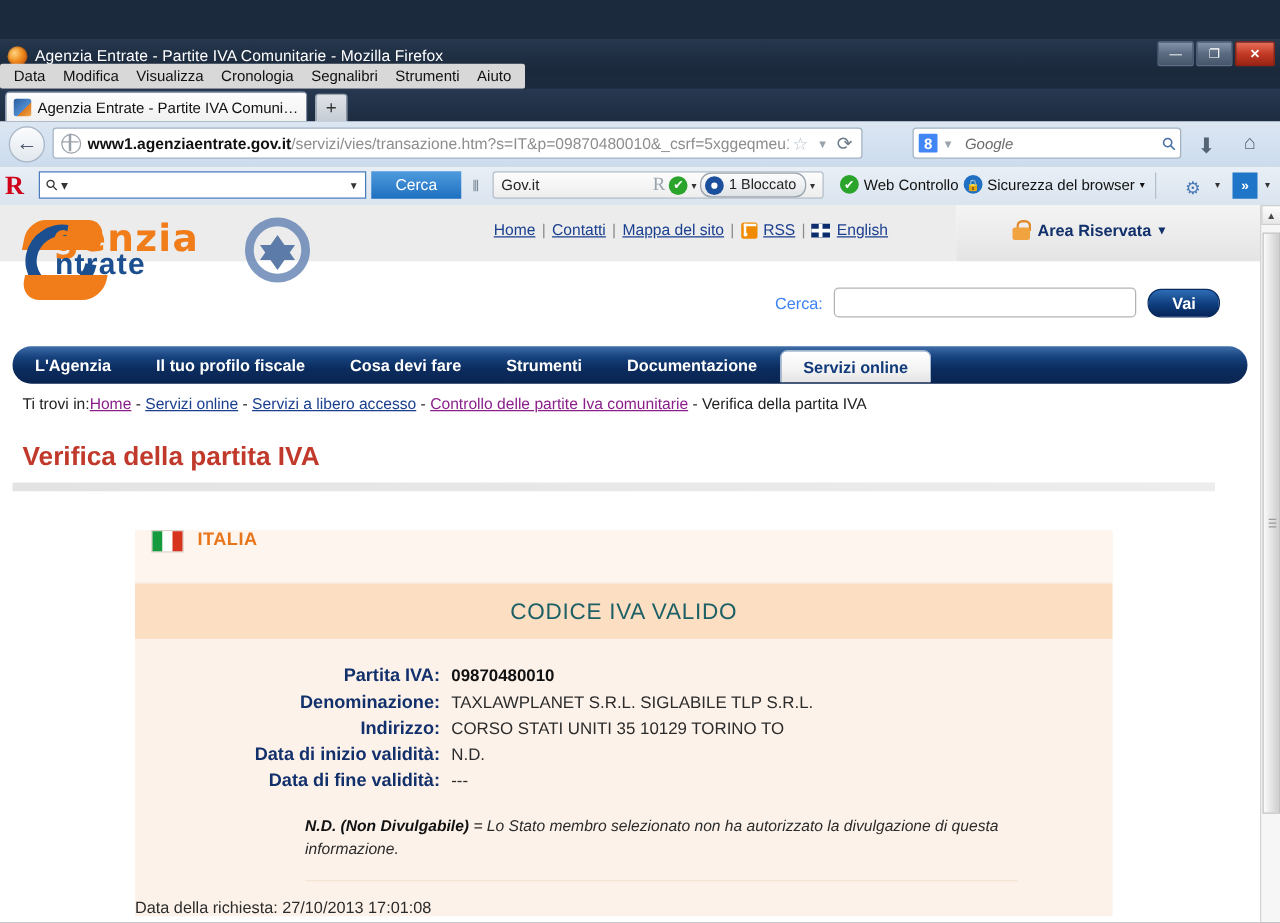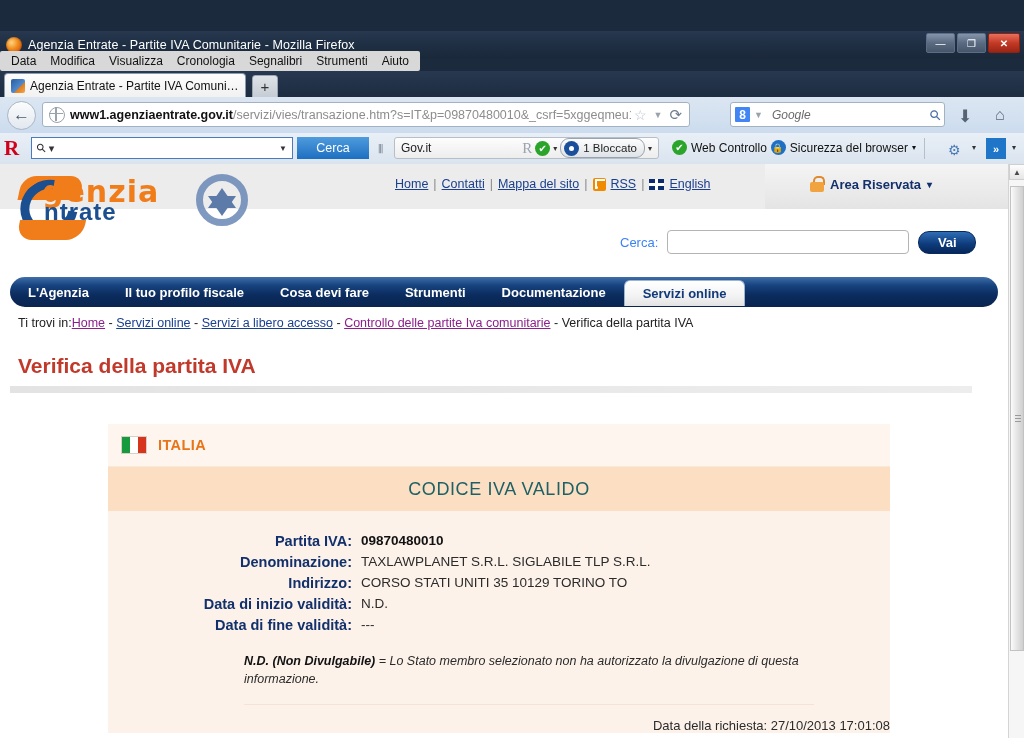--- a/index.html
+++ b/index.html
@@ -198,38 +198,38 @@
   .crumbs{position:absolute;left:18px;top:152px;font-size:12.5px;color:#222;white-space:nowrap;}
   .crumbs a{text-decoration:underline;}
   .crumbs a.blue{color:#1a3f8f;}
   .crumbs a.visited{color:#8a1f8a;}
 
   .pagetitle{position:absolute;left:18px;top:190px;font-size:21px;font-weight:bold;color:#c0392b;}
   .rule{position:absolute;left:10px;top:222px;width:962px;height:7px;
     background:linear-gradient(to right,#e3e3e3,#ededed);}
 
   .panel{position:absolute;left:108px;top:260px;width:782px;background:#fcf2ea;}
-  .panel-head{height:42px;display:flex;align-items:center;padding-left:13px;
+  .panel-head{height:42px;display:flex;align-items:flex-start;padding-left:13px;
     background:#fdf5ee;border-bottom:1px solid #f7e8da;}
   .flag-it{width:26px;height:18px;display:flex;border:1px solid #d9cfc6;box-sizing:border-box;}
   .flag-it i{display:block;height:100%;flex:1;}
   .flag-g{background:#159b3e;} .flag-w{background:#fff;} .flag-r{background:#d7341e;}
   .italia{margin-left:11px;font-size:14.5px;font-weight:bold;color:#e8751a;letter-spacing:.4px;}
   .panel-band{height:44px;background:#fcdfc2;display:flex;align-items:center;justify-content:center;}
   .panel-band span{font-size:18px;color:#1d6066;letter-spacing:.6px;}
 
   .fields{padding:22px 0 0 0;}
   .frow{display:flex;margin-bottom:5px;}
   .flabel{width:244px;text-align:right;padding-right:9px;font-size:14.5px;font-weight:bold;color:#12306b;}
   .fval{font-size:13.5px;color:#2b2b2b;}
   .fval.strong{font-weight:bold;color:#111;}
   .note{margin:19px 0 0 136px;width:570px;font-size:12.5px;font-style:italic;color:#2b2b2b;line-height:1.45;}
   .note b{font-style:italic;font-weight:bold;color:#111;}
   .hr2{margin:16px 0 0 136px;width:570px;height:1px;background:#f3e4d5;}
-  .reqdate{margin:13px 0 0 0;text-align:right;font-size:13px;color:#2b2b2b;padding-left:-0px;}
+  .reqdate{margin:13px 0 0 0;text-align:left;font-size:13px;color:#2b2b2b;padding-left:-0px;}
 
   .leftblob{position:absolute;left:28px;top:592px;width:34px;height:16px;border-radius:50% 50% 0 0;
     background:linear-gradient(to bottom,#9cb6d4,#dfe8f3);}
 
   
   .vscroll{position:absolute;left:1008px;top:133px;width:16px;height:605px;
     background:#f6f6f6;border-left:1px solid #d4d4d4;}
   .sb-arrow{width:16px;height:16px;display:flex;align-items:center;justify-content:center;
     background:linear-gradient(to bottom,#fdfdfd,#e6e6e6);border:1px solid #cfcfcf;box-sizing:border-box;
     font-size:8px;color:#4a4a4a;}

